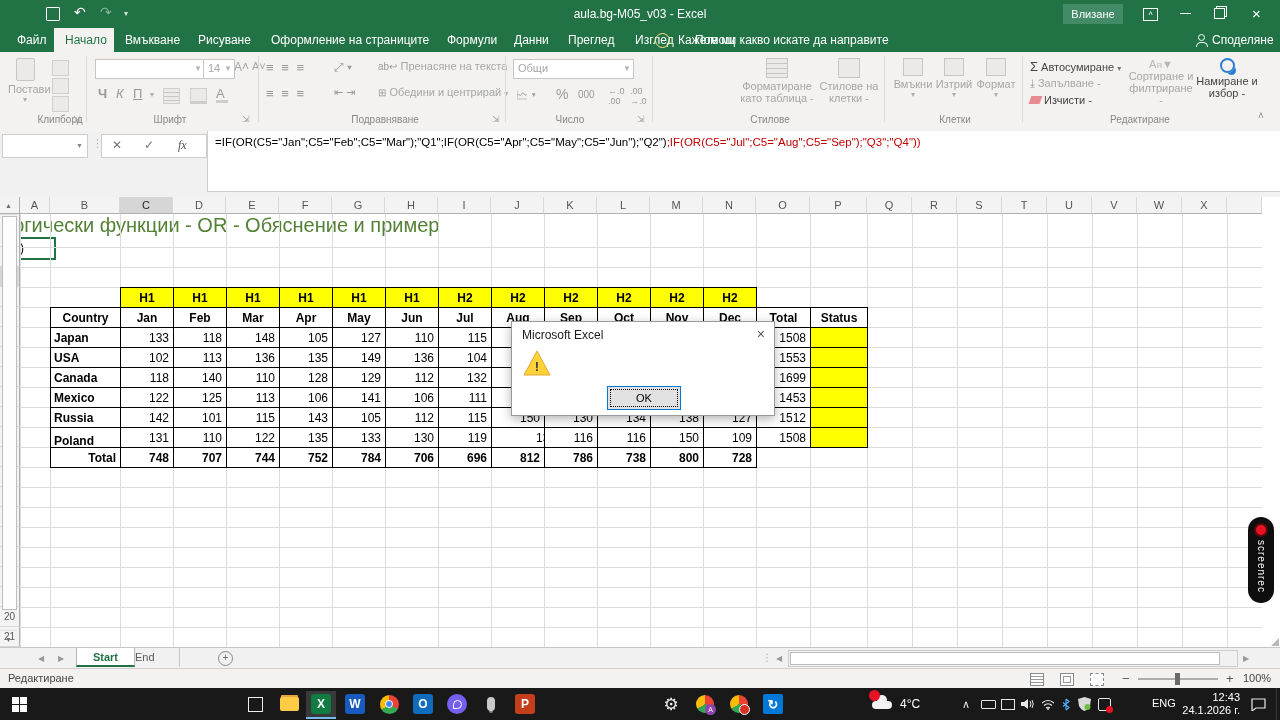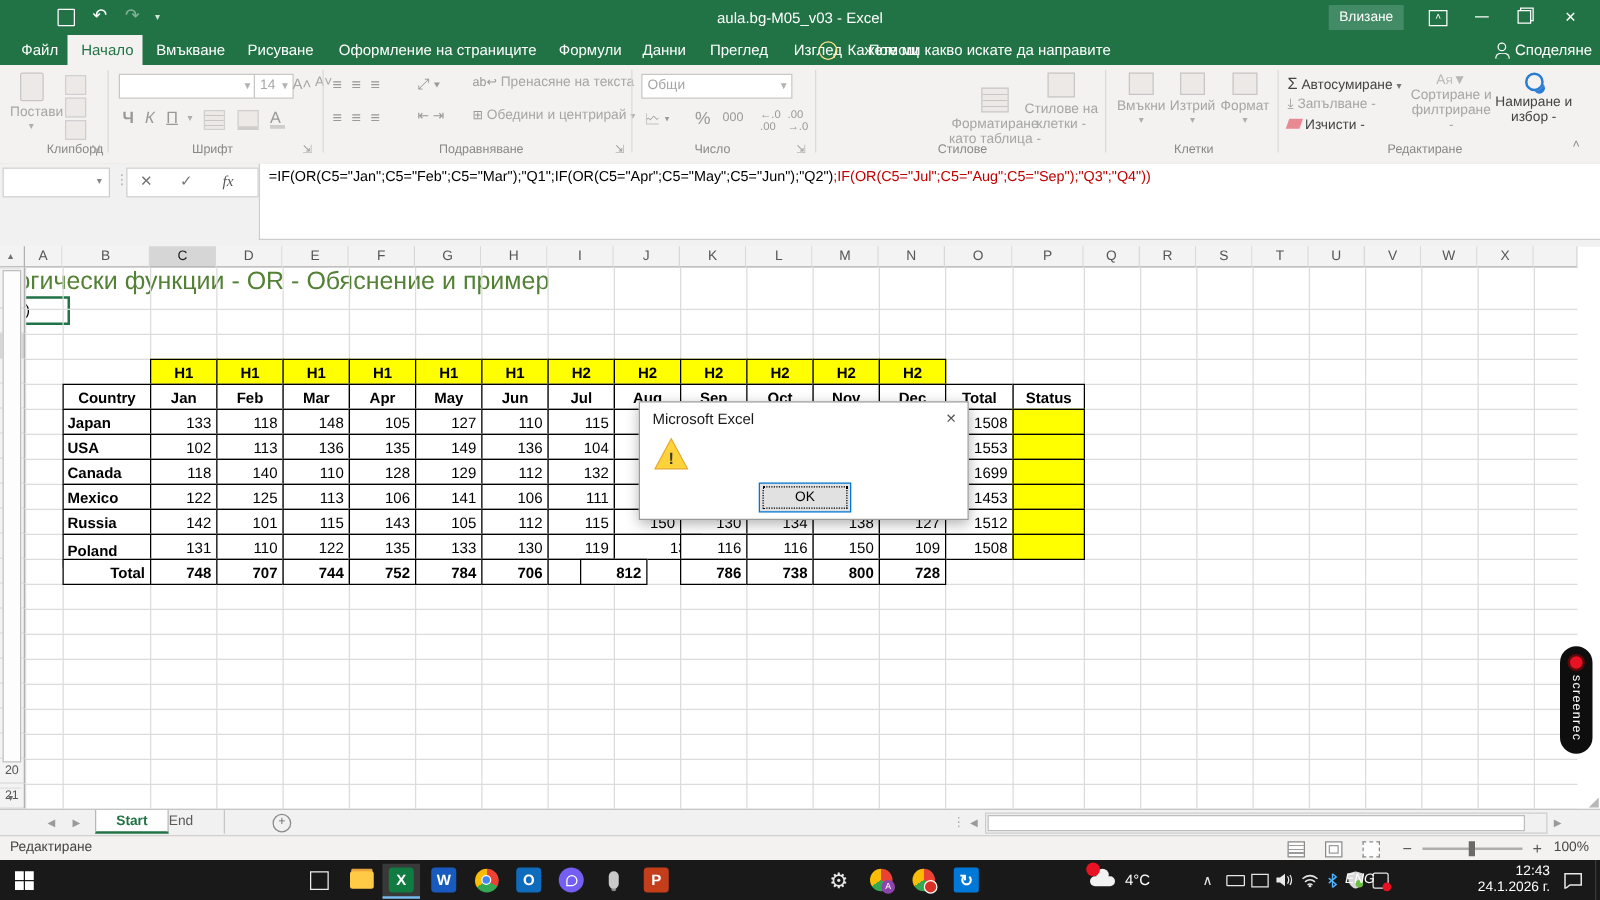--- a/index.html
+++ b/index.html
@@ -152,21 +152,21 @@
     <div class="combo" style="left:513px;top:7px;width:115px;"><span>Общи</span><span class="arr">▼</span></div>
     <div class="abs" style="left:516px;top:34px;color:#9b9997;font-size:12px;">🗠 ▾</div>
     <div class="abs" style="left:556px;top:34px;color:#9b9997;font-size:14px;">%</div>
     <div class="abs" style="left:578px;top:37px;color:#9b9997;font-size:10px;">000</div>
     <div class="abs" style="left:608px;top:34px;color:#9b9997;font-size:9px;">←.0<br>.00</div>
     <div class="abs" style="left:630px;top:34px;color:#9b9997;font-size:9px;">.00<br>→.0</div>
     <div class="glabel" style="left:510px;">Число</div>
     <div class="launcher" style="left:637px;">⇲</div>
     <div class="gsep" style="left:652px;"></div>
 
-    <div class="abs" style="left:738px;top:18px;width:78px;text-align:center;margin-left:19px;">
+    <div class="abs" style="left:738px;top:6px;width:78px;text-align:center;">
       <div class="ib" style="width:20px;height:18px;border:1px solid #c8c6c4;background:repeating-linear-gradient(#ece9e7 0 4px,#c8c6c4 4px 5px);"></div>
       <div class="btnlbl" style="white-space:normal;line-height:12px;">Форматиране като таблица -</div>
     </div>
     <div class="abs" style="left:818px;top:6px;width:62px;text-align:center;">
       <div class="ib" style="width:20px;height:18px;border:1px solid #c8c6c4;background:#ece9e7;"></div>
       <div class="btnlbl" style="white-space:normal;line-height:12px;">Стилове на клетки -</div>
     </div>
     <div class="glabel" style="left:710px;">Стилове</div>
     <div class="gsep" style="left:884px;"></div>
 
@@ -446,21 +446,21 @@
       <div class="cell num" style="left: 756px; top: 230px; width: 55px; height: 21px; z-index: 2;">1508</div>
       <div class="cell ylw" style="left: 810px; top: 230px; width: 58px; height: 21px; z-index: 2;"></div>
       <div class="cell bold num" style="left: 50px; top: 250px; width: 71px; height: 21px; z-index: 2;">Total</div>
       <div class="cell bold num" style="left: 120px; top: 250px; width: 54px; height: 21px; z-index: 2;">748</div>
       <div class="cell bold num" style="left: 173px; top: 250px; width: 54px; height: 21px; z-index: 2;">707</div>
       <div class="cell bold num" style="left: 226px; top: 250px; width: 54px; height: 21px; z-index: 2;">744</div>
       <div class="cell bold num" style="left: 279px; top: 250px; width: 54px; height: 21px; z-index: 2;">752</div>
       <div class="cell bold num" style="left: 332px; top: 250px; width: 54px; height: 21px; z-index: 2;">784</div>
       <div class="cell bold num" style="left: 385px; top: 250px; width: 54px; height: 21px; z-index: 2;">706</div>
       <div class="cell bold num" style="left: 438px; top: 250px; width: 54px; height: 21px; z-index: 2;">696</div>
-      <div class="cell bold num" style="left: 464px; top: 250px; width: 54px; height: 21px; z-index: 2;">812</div>
+      <div class="cell bold num" style="left: 491px; top: 250px; width: 54px; height: 21px; z-index: 2;">812</div>
       <div class="cell bold num" style="left: 544px; top: 250px; width: 54px; height: 21px; z-index: 2;">786</div>
       <div class="cell bold num" style="left: 597px; top: 250px; width: 54px; height: 21px; z-index: 2;">738</div>
       <div class="cell bold num" style="left: 650px; top: 250px; width: 54px; height: 21px; z-index: 2;">800</div>
       <div class="cell bold num" style="left: 703px; top: 250px; width: 54px; height: 21px; z-index: 2;">728</div>
       <div style="left: 119px; top: 69px; width: 56px; height: 23px; background: rgb(255, 255, 255); border: 2px solid rgb(33, 115, 70); box-sizing: border-box; z-index: 4; font-size: 12px; color: rgb(0, 0, 0); padding: 2px 0px 0px 3px;">4"))</div>
       <div style="left: 1262px; top: 0px; width: 18px; height: 450px; background: rgb(241, 241, 241); border-left: 1px solid rgb(205, 205, 205); box-sizing: border-box;">
         <div style="position: absolute; left: 0px; top: 0px; width: 17px; height: 17px; font-size: 7px; color: rgb(112, 112, 112); text-align: center; line-height: 17px; border-bottom: 1px solid rgb(224, 224, 224);">▲</div>
         <div style="position: absolute; left: 2px; top: 19px; width: 13px; height: 392px; background: rgb(253, 253, 253); border: 1px solid rgb(189, 189, 189);"></div>
         <div style="position: absolute; left: 0px; top: 433px; width: 17px; height: 17px; font-size: 7px; color: rgb(112, 112, 112); text-align: center; line-height: 17px; border-top: 1px solid rgb(224, 224, 224);">▼</div>
       </div>
@@ -598,21 +598,21 @@
       <svg width="13" height="14" viewBox="0 0 13 14">
           <path d="M6.5 0 L13 2 L12 9 Q10 13 6.5 14 Q3 13 1 9 L0 2 Z" fill="#d8d8d8"></path>
           <circle cx="9.5" cy="10" r="3" fill="#6cbe45"></circle>
         </svg>
     </div>
     <div class="trayico" style="left:1096px;">
       <div style="width:11px;height:11px;border:1px solid #e8e8e8;border-radius:2px;position:relative;">
           <div style="position:absolute;right:-3px;bottom:-3px;width:7px;height:7px;background:#e81224;border-radius:50%;"></div>
         </div>
     </div>
-    <div class="abs" style="left:1076px;top:9px;font-size:11px;color:#fff;font-style:italic;">ENG</div>
+    <div class="abs" style="left:1152px;top:9px;font-size:11px;color:#fff;">ENG</div>
     <div class="abs" style="left:1162px;top:3px;width:78px;text-align:right;font-size:11px;line-height:13px;color:#fff;">
       <div>12:43</div>
       <div>24.1.2026 г.</div>
     </div>
     <div class="trayico" style="left:1250px;">
       <svg width="15" height="13" viewBox="0 0 15 13">
           <path d="M1 1 H14 V10 H5 L1 13 Z" fill="none" stroke="#e8e8e8" stroke-width="1.2"></path>
         </svg>
     </div>
     <div class="abs" style="right:0;top:0;width:3px;height:32px;border-left:1px solid #3a3a3a;"></div>

